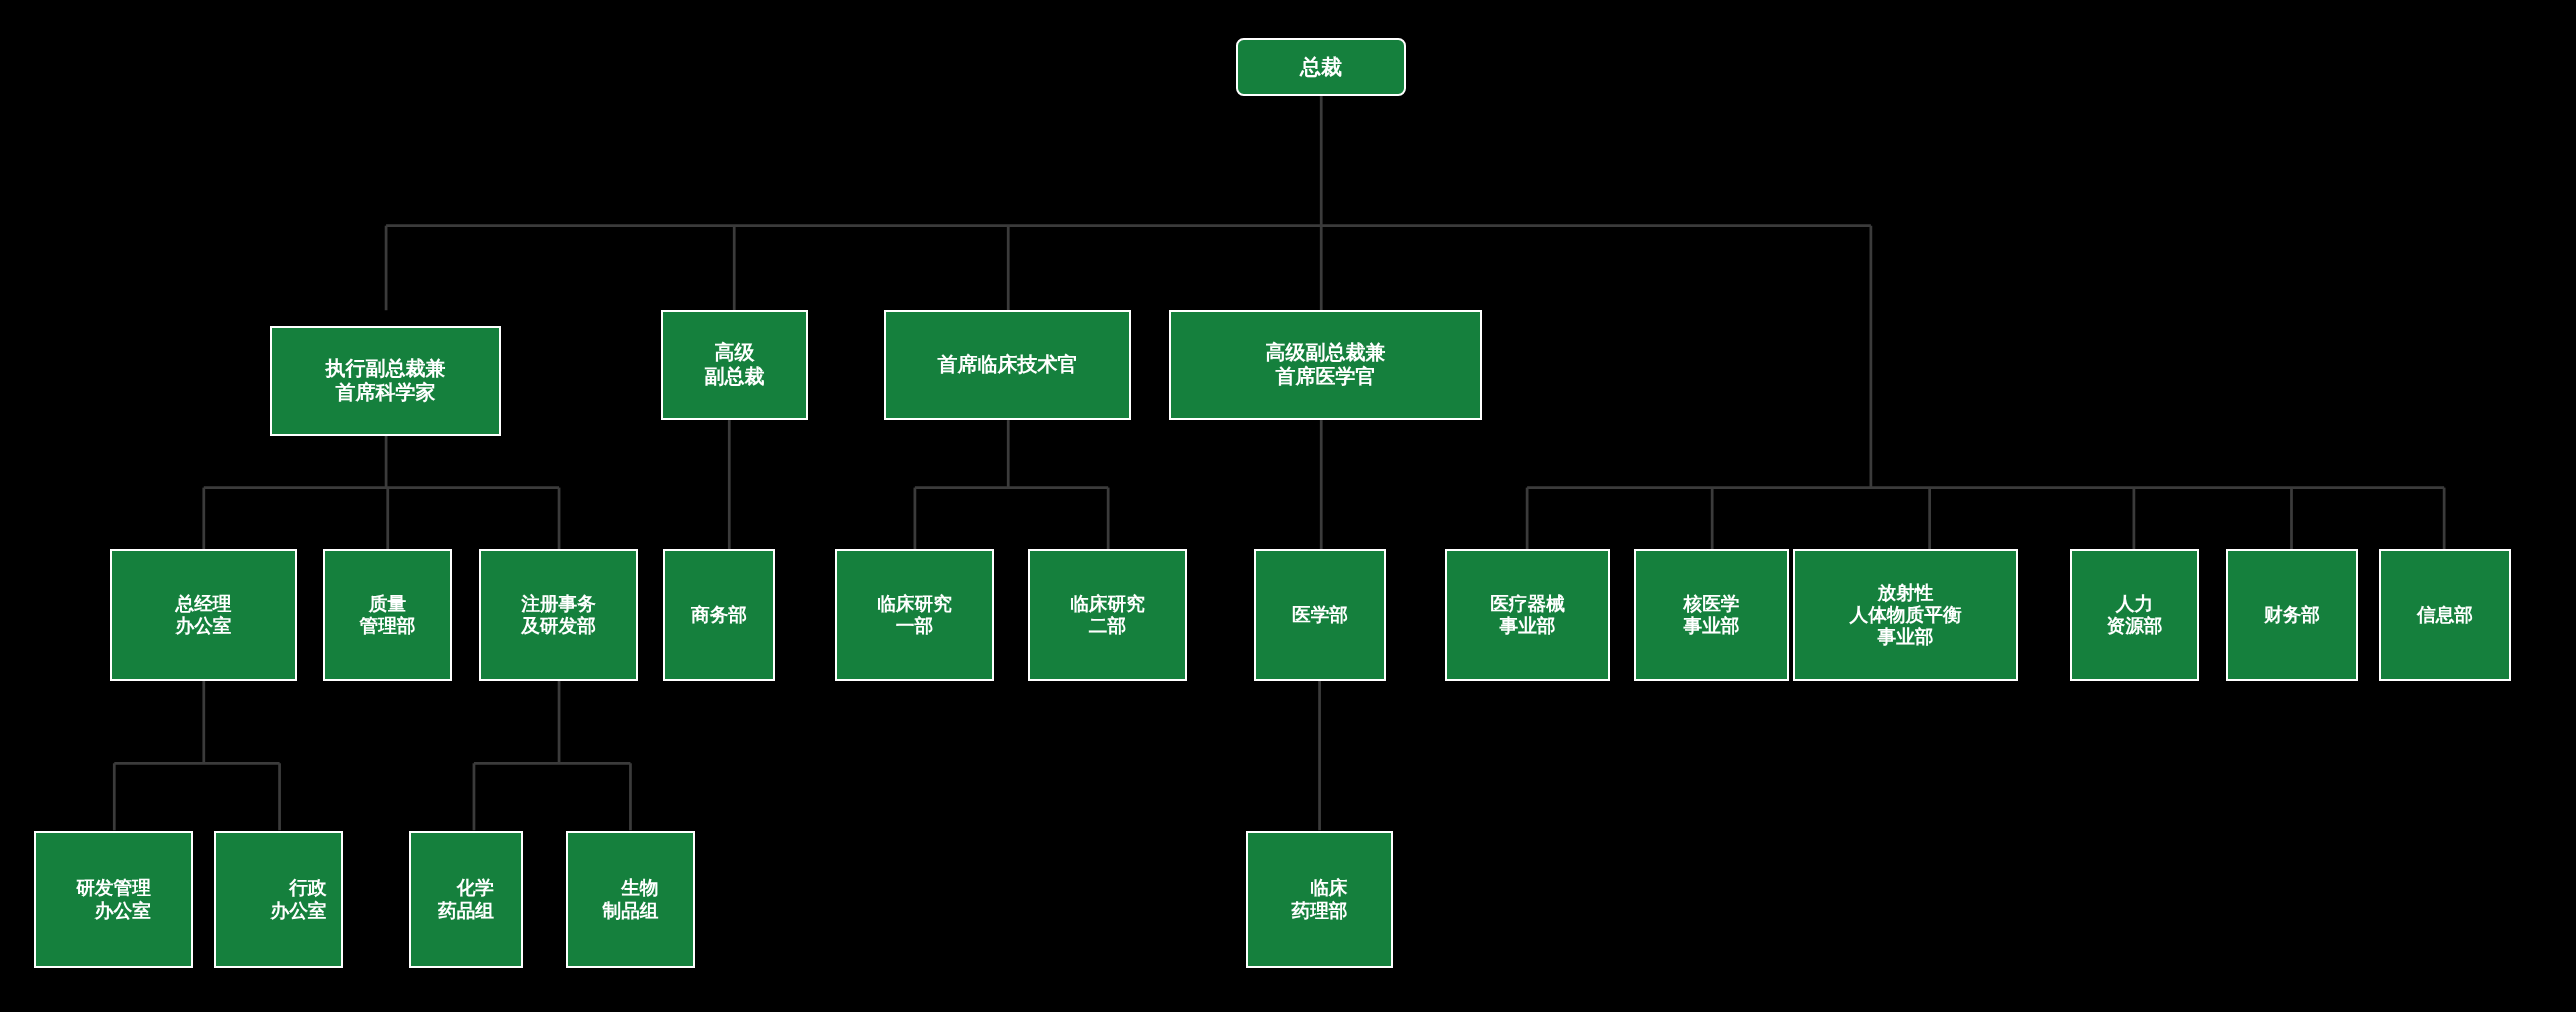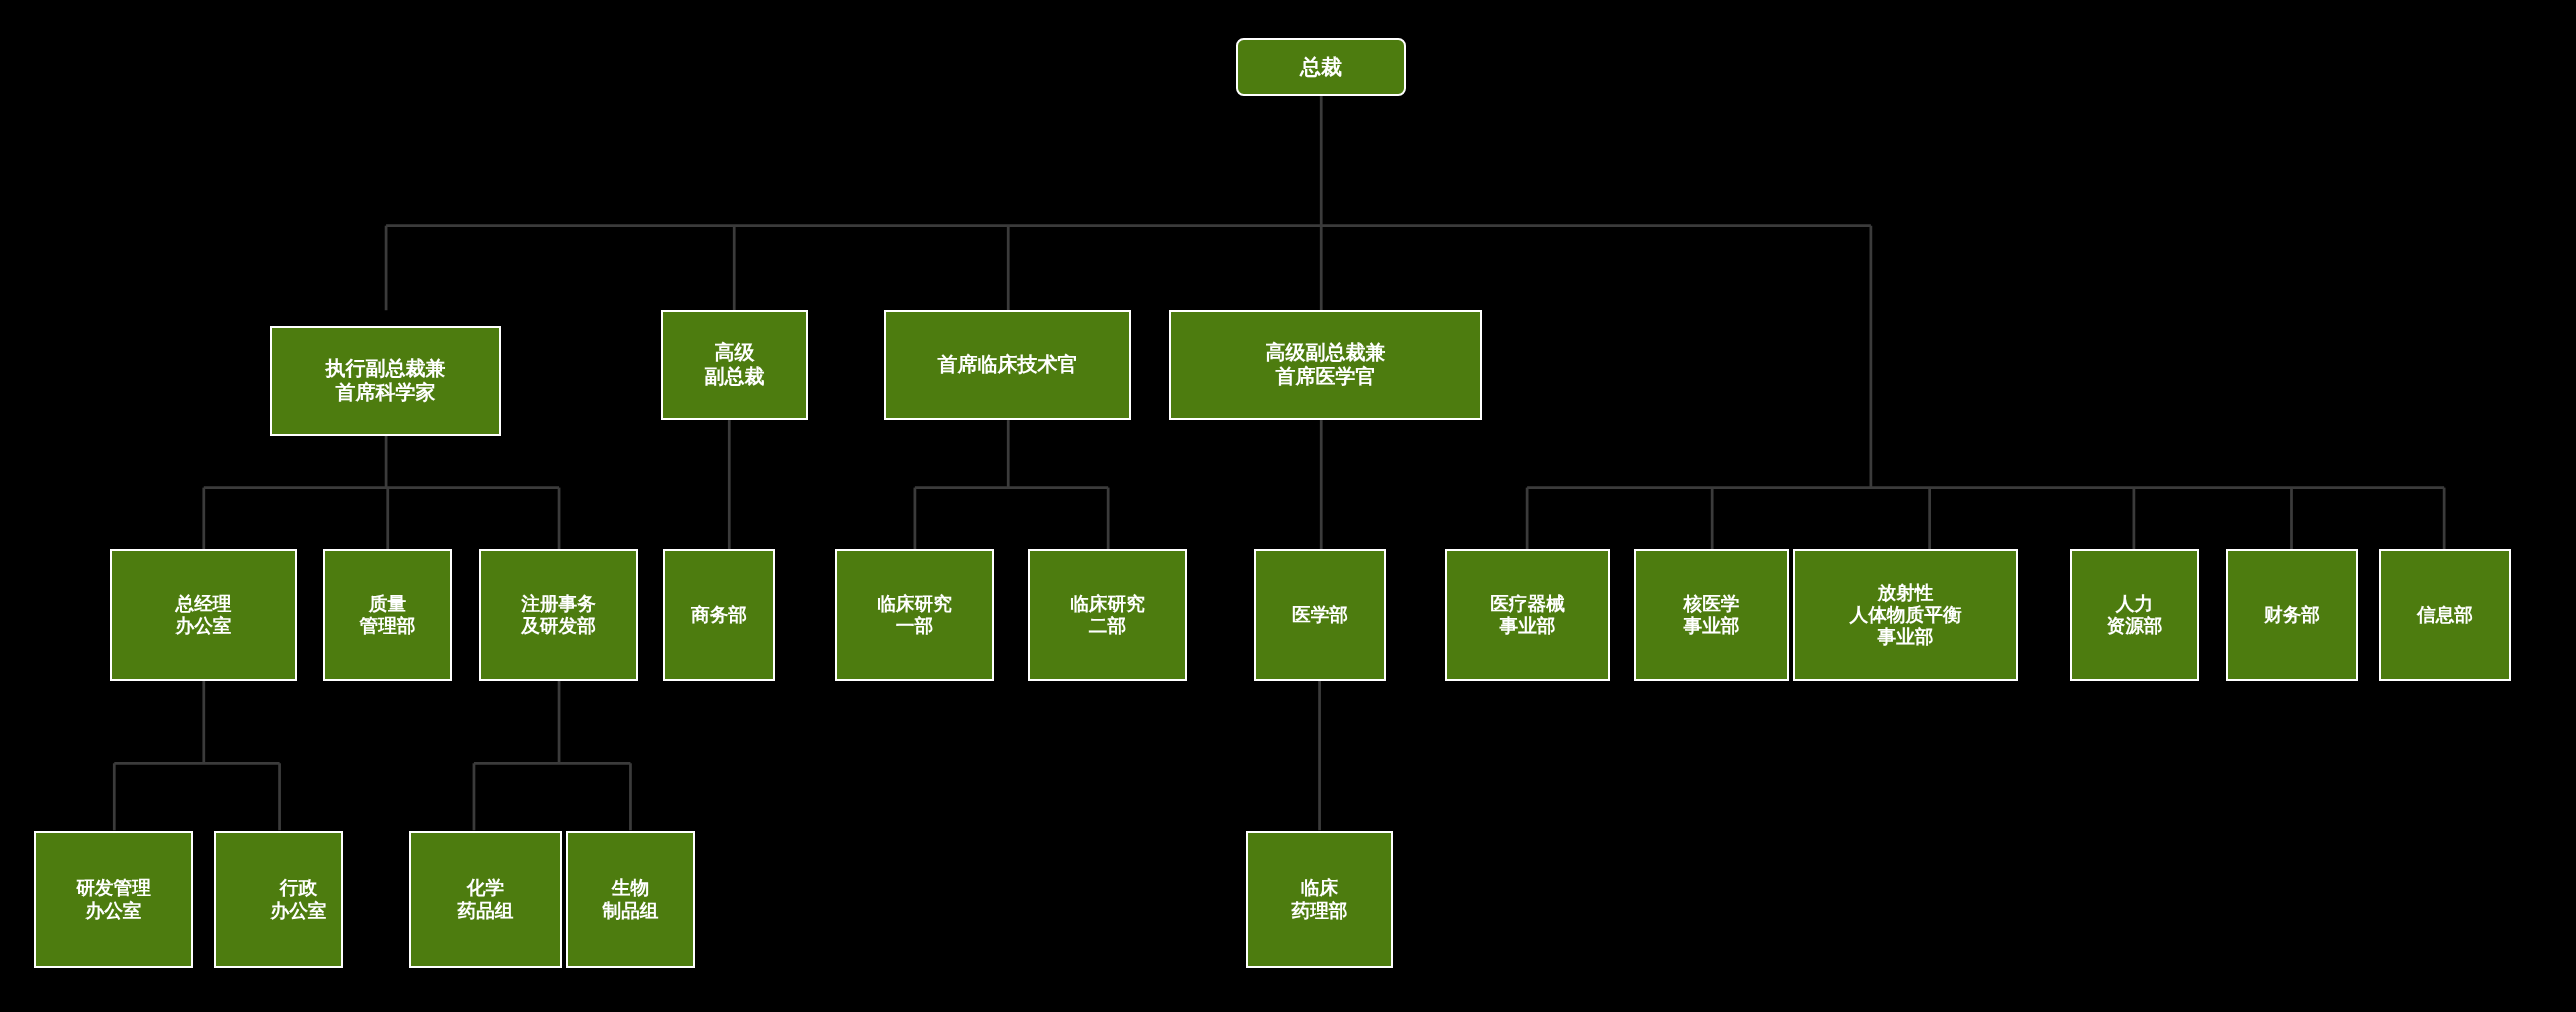--- a/index.html
+++ b/index.html
@@ -1,26 +1,26 @@
 <!DOCTYPE html>
 <html style="font-size:8.8px"><head>
 <meta charset="utf-8">
 <style>
   html,body{margin:0;padding:0;background:#000;}
   body{width:2576px;height:1012px;position:relative;overflow:hidden;
        font-family:"Liberation Sans","DejaVu Sans",sans-serif;}
   #chart{position:absolute;inset:0;}
-  .node{position:absolute;box-sizing:border-box;background:#4d7c0f;
+  .node{position:absolute;box-sizing:border-box;background:#15803d;
         border:2.7px solid #ffffff;display:flex;align-items:center;justify-content:center;
         color:#ffffff;font-weight:bold;text-align:center;line-height:1.18;z-index:5;}
   .node .lbl{display:block;white-space:pre-line;padding:0 3.3px;}
   .root{border-radius:7.7px;font-size:21px;}
   .l2{font-size:20px;}
   .l3{font-size:18.7px;}
-  .l4{font-size:18.7px;}
+  .l4{font-size:18.7px;text-align:right;}
   svg.links{position:absolute;left:0;top:0;width:2576px;height:1012px;z-index:1;}
   svg.links path,svg.links line{stroke:#3b3b3b;stroke-width:5;fill:none;}
 </style>
 </head>
 <body>
 
 <div id="chart">
   <svg class="links" viewBox="0 0 4689 1843">
 
     <line x1="2405" y1="175" x2="2405" y2="411"></line>
@@ -141,21 +141,21 @@
   </div>
 
   <div class="node l4" style="left:34px;top:831px;width:159px;height:137px;">
     <span class="lbl">研发管理
 办公室</span>
   </div>
   <div class="node l4" style="left:214px;top:831px;width:129px;height:137px;padding-left:40px;">
     <span class="lbl">行政
 办公室</span>
   </div>
-  <div class="node l4" style="left:409px;top:831px;width:153px;height:137px;">
+  <div class="node l4" style="left:409px;top:831px;width:114px;height:137px;">
     <span class="lbl">化学
 药品组</span>
   </div>
   <div class="node l4" style="left:566px;top:831px;width:129px;height:137px;">
     <span class="lbl">生物
 制品组</span>
   </div>
   <div class="node l4" style="left:1246px;top:831px;width:147px;height:137px;">
     <span class="lbl">临床
 药理部</span>

